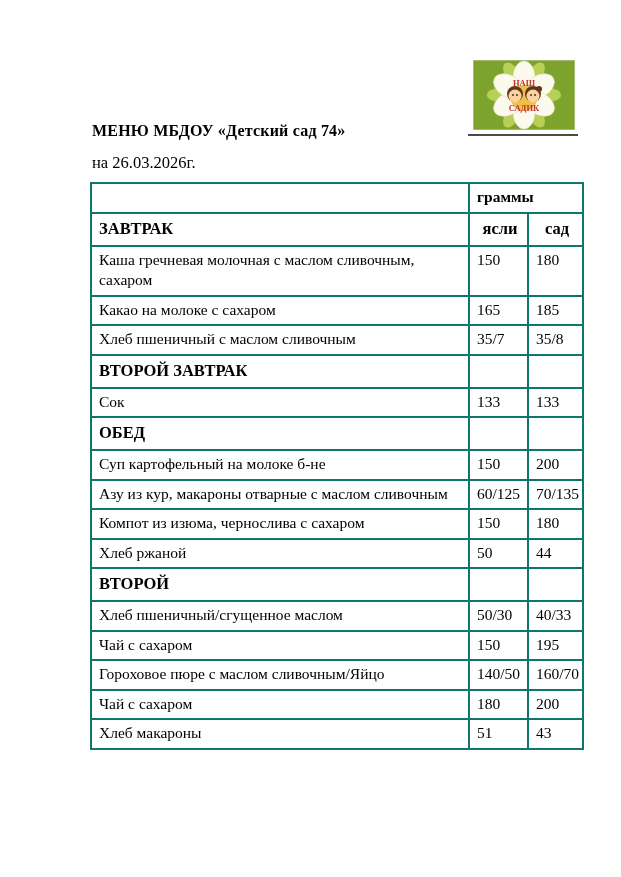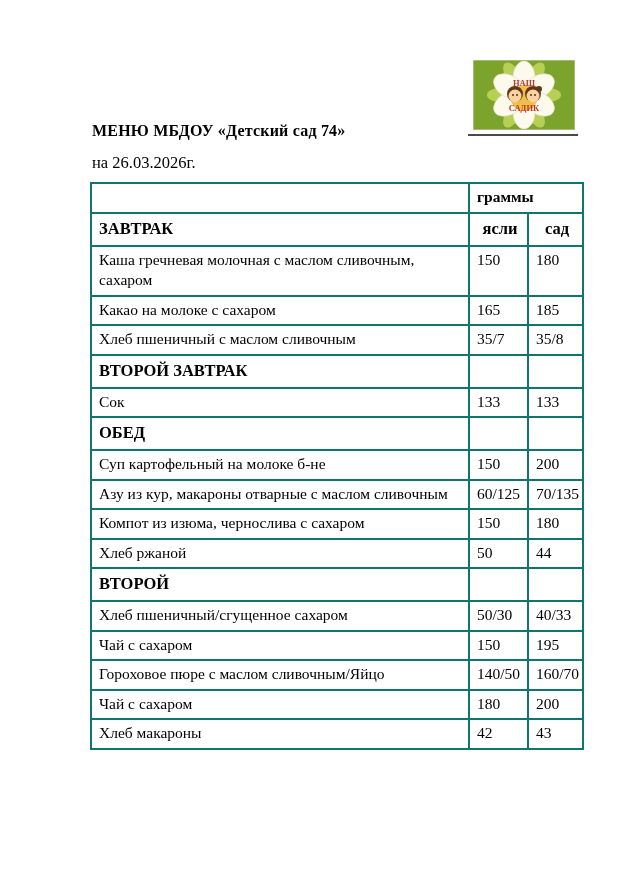--- a/index.html
+++ b/index.html
@@ -165,38 +165,38 @@
         <td class="name-cell dish">Хлеб ржаной</td>
         <td class="val-cell">50</td>
         <td class="val-cell">44</td>
       </tr>
       <tr>
         <td class="name-cell section">ВТОРОЙ</td>
         <td class="val-cell"></td>
         <td class="val-cell"></td>
       </tr>
       <tr>
-        <td class="name-cell dish">Хлеб пшеничный/сгущенное сахаром</td>
+        <td class="name-cell dish">Хлеб пшеничный/сгущенное маслом</td>
         <td class="val-cell">50/30</td>
         <td class="val-cell">40/33</td>
       </tr>
       <tr>
         <td class="name-cell dish">Чай с сахаром</td>
         <td class="val-cell">150</td>
         <td class="val-cell">195</td>
       </tr>
       <tr>
         <td class="name-cell dish">Гороховое пюре с маслом сливочным/Яйцо</td>
         <td class="val-cell">140/50</td>
         <td class="val-cell">160/70</td>
       </tr>
       <tr>
         <td class="name-cell dish">Чай с сахаром</td>
         <td class="val-cell">180</td>
         <td class="val-cell">200</td>
       </tr>
       <tr>
         <td class="name-cell dish">Хлеб макароны</td>
-        <td class="val-cell">42</td>
+        <td class="val-cell">51</td>
         <td class="val-cell">43</td>
       </tr>
     </tbody>
 </table>
 
 </body></html>

